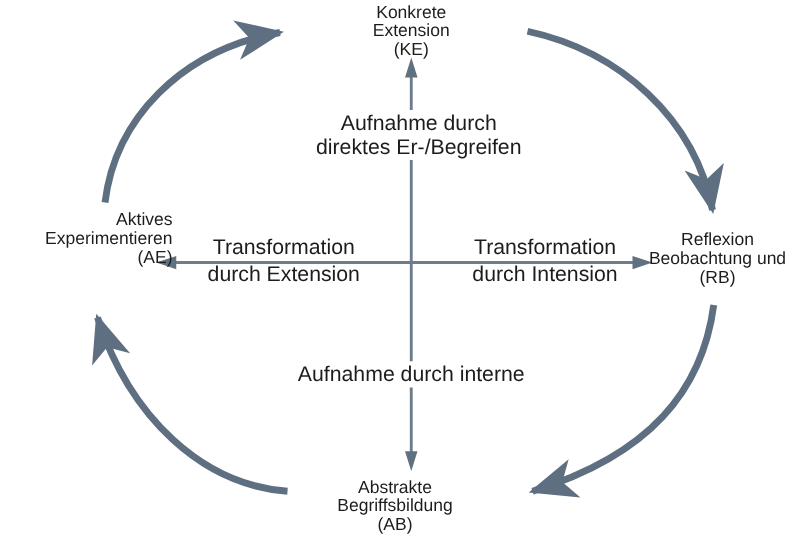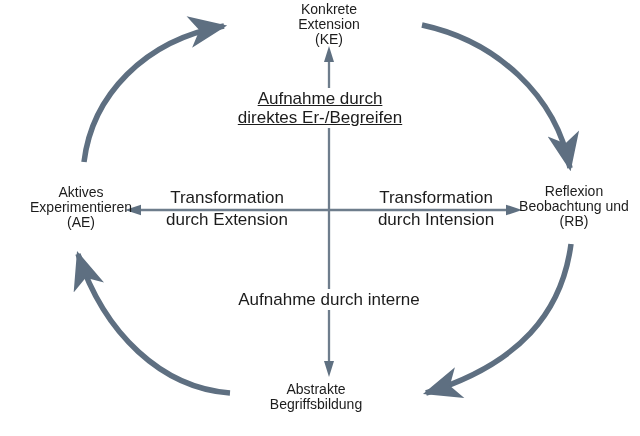--- a/index.html
+++ b/index.html
@@ -24,25 +24,25 @@
   .cycle-arrowhead{fill:var(--arrow);}
   .axis-line{stroke:var(--axis-line);stroke-width:2.3;}
   .axis-arrowhead{fill:var(--axis-arrow);}
   .txt{position:absolute;z-index:2;text-align:center;}
   .node-label{font-size:14px;line-height:15px;}
   .axis-label{font-size:17px;line-height:19px;}
   .axis-label-h div{height:22px;line-height:22px;}
   .bg-white{background:var(--background);padding:1px 2px;}
   
   #node-ke{left:243px;top:2px;width:124px;}
-  #node-ae{left:0px;top:185px;width:114px;}
+  #node-ae{left:0px;top:168px;width:114px;text-align:right;}
   #node-rb{left:474px;top:184px;width:152px;}
   #node-ab{left:227px;top:382px;width:130px;}
   
-  #axis-top{left:191px;top:88px;width:206px;text-decoration:underline;}
+  #axis-top{left:206px;top:88px;width:206px;}
   #axis-bottom{left:192px;top:289px;width:222px;}
   #axis-left{left:118px;top:187px;width:170px;}
   #axis-right{left:327px;top:187px;width:170px;}
 </style>
 </head>
 <body>
 
 <div id="canvas">
 
   <svg id="arrow-layer" width="640" height="436" viewBox="0 0 640 436" xmlns="http://www.w3.org/2000/svg">
@@ -74,20 +74,21 @@
 
   <div id="node-rb" class="txt node-label">
     <div>Reflexion</div>
     <div>Beobachtung und</div>
     <div>(RB)</div>
   </div>
 
   <div id="node-ab" class="txt node-label">
     <div>Abstrakte</div>
     <div>Begriffsbildung</div>
+    <div>(AB)</div>
   </div>
 
   <div id="node-ae" class="txt node-label">
     <div>Aktives</div>
     <div>Experimentieren</div>
     <div>(AE)</div>
   </div>
 
   <div id="axis-top" class="txt axis-label bg-white">
     <div>Aufnahme durch</div>

